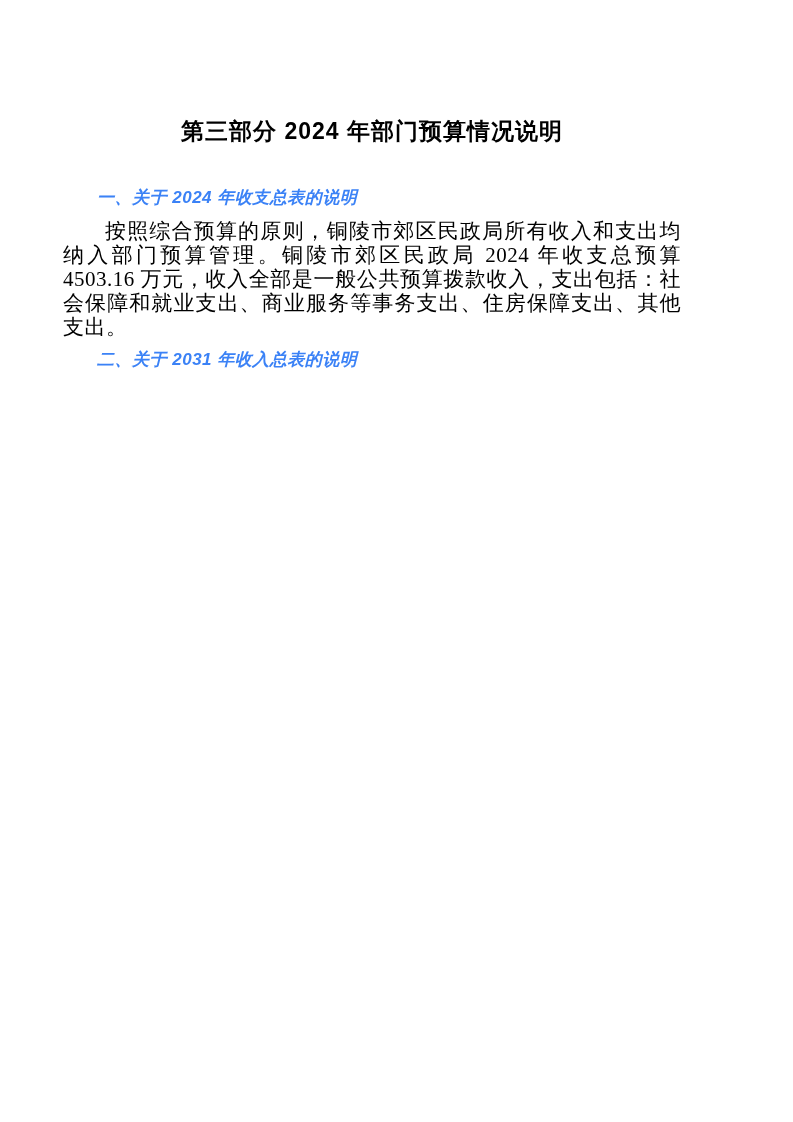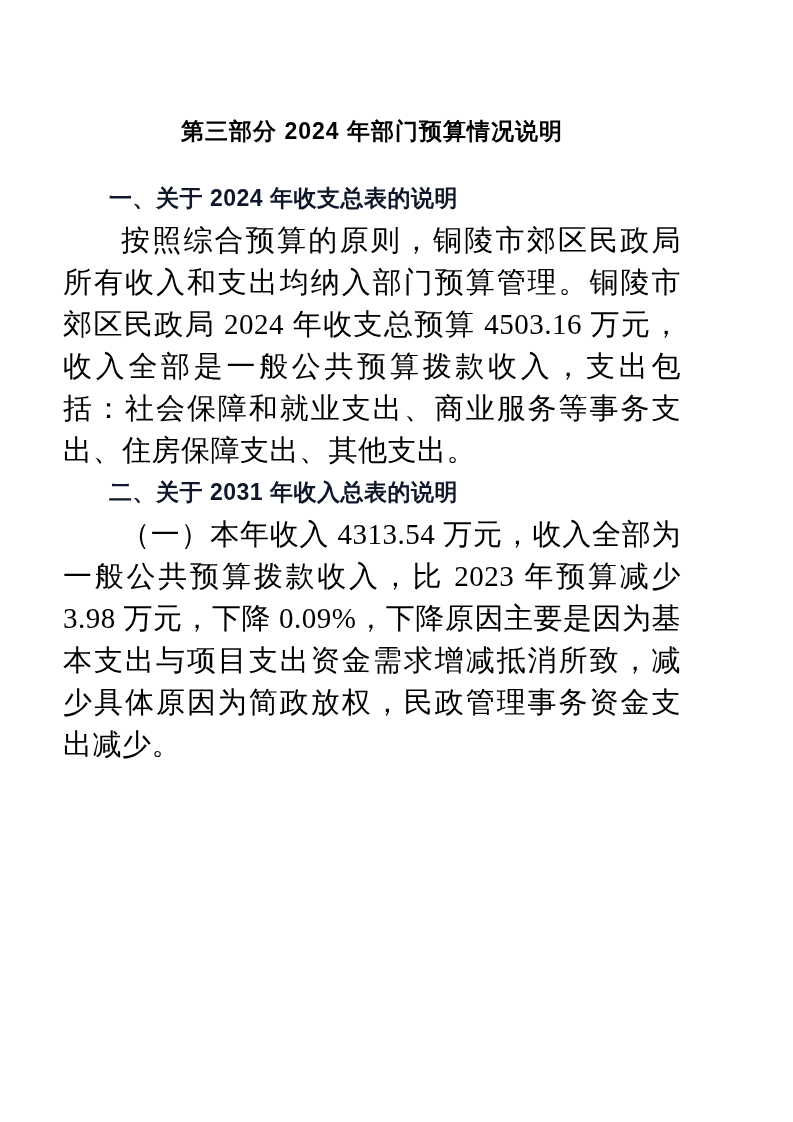--- a/index.html
+++ b/index.html
@@ -22,32 +22,33 @@
     font-weight: 700;
     font-size: 23px;
     line-height: 36px;
     text-align: center;
     letter-spacing: 1px;
     color: #000000;
   }
   .section-heading {
     font-family: "Liberation Sans", "DejaVu Sans", sans-serif;
     font-weight: 700;
-    font-size: 23px;
+    font-size: 17px;
     line-height: 42px;
     text-indent: 2em;
     letter-spacing: 0.5px;
-    color: #0f172a;
+    color: #3b82f6;
+    font-style: italic;
   }
   .section-heading.first {
     margin-top: 28px;
   }
   .para {
-    font-size: 29px;
-    line-height: 42px;
+    font-size: 21px;
+    line-height: 24px;
     text-indent: 2em;
     text-align: justify;
     text-justify: inter-character;
     letter-spacing: 0.5px;
     color: #000000;
   }
   .para.continued {
     
     text-align-last: justify;
   }
@@ -59,16 +60,15 @@
 
   <h1 class="doc-title">第三部分 2024 年部门预算情况说明</h1>
 
   <h2 class="section-heading first">一、关于 2024 年收支总表的说明</h2>
 
   <p class="para">按照综合预算的原则，铜陵市郊区民政局所有收入和支出均纳入部门预算管理。铜陵市郊区民政局 2024 年收支总预算 4503.16 万元，收入全部是一般公共预算拨款收入，支出包括：社会保障和就业支出、商业服务等事务支出、住房保障支出、其他支出。</p>
 
   <h2 class="section-heading">二、关于 2031 年收入总表的说明</h2>
 
 
-  <p class="para">（一）本年收入 4313.54 万元，收入全部为一般公共预算拨款收入，比 2023 年预算减少 3.98 万元，下降 0.09%，下降原因主要是因为基本支出与项目支出资金需求增减抵消所致，减少具体原因为简政放权，民政管理事务资金支出减少。</p>
 
 
 </div>
 
 </body></html>

